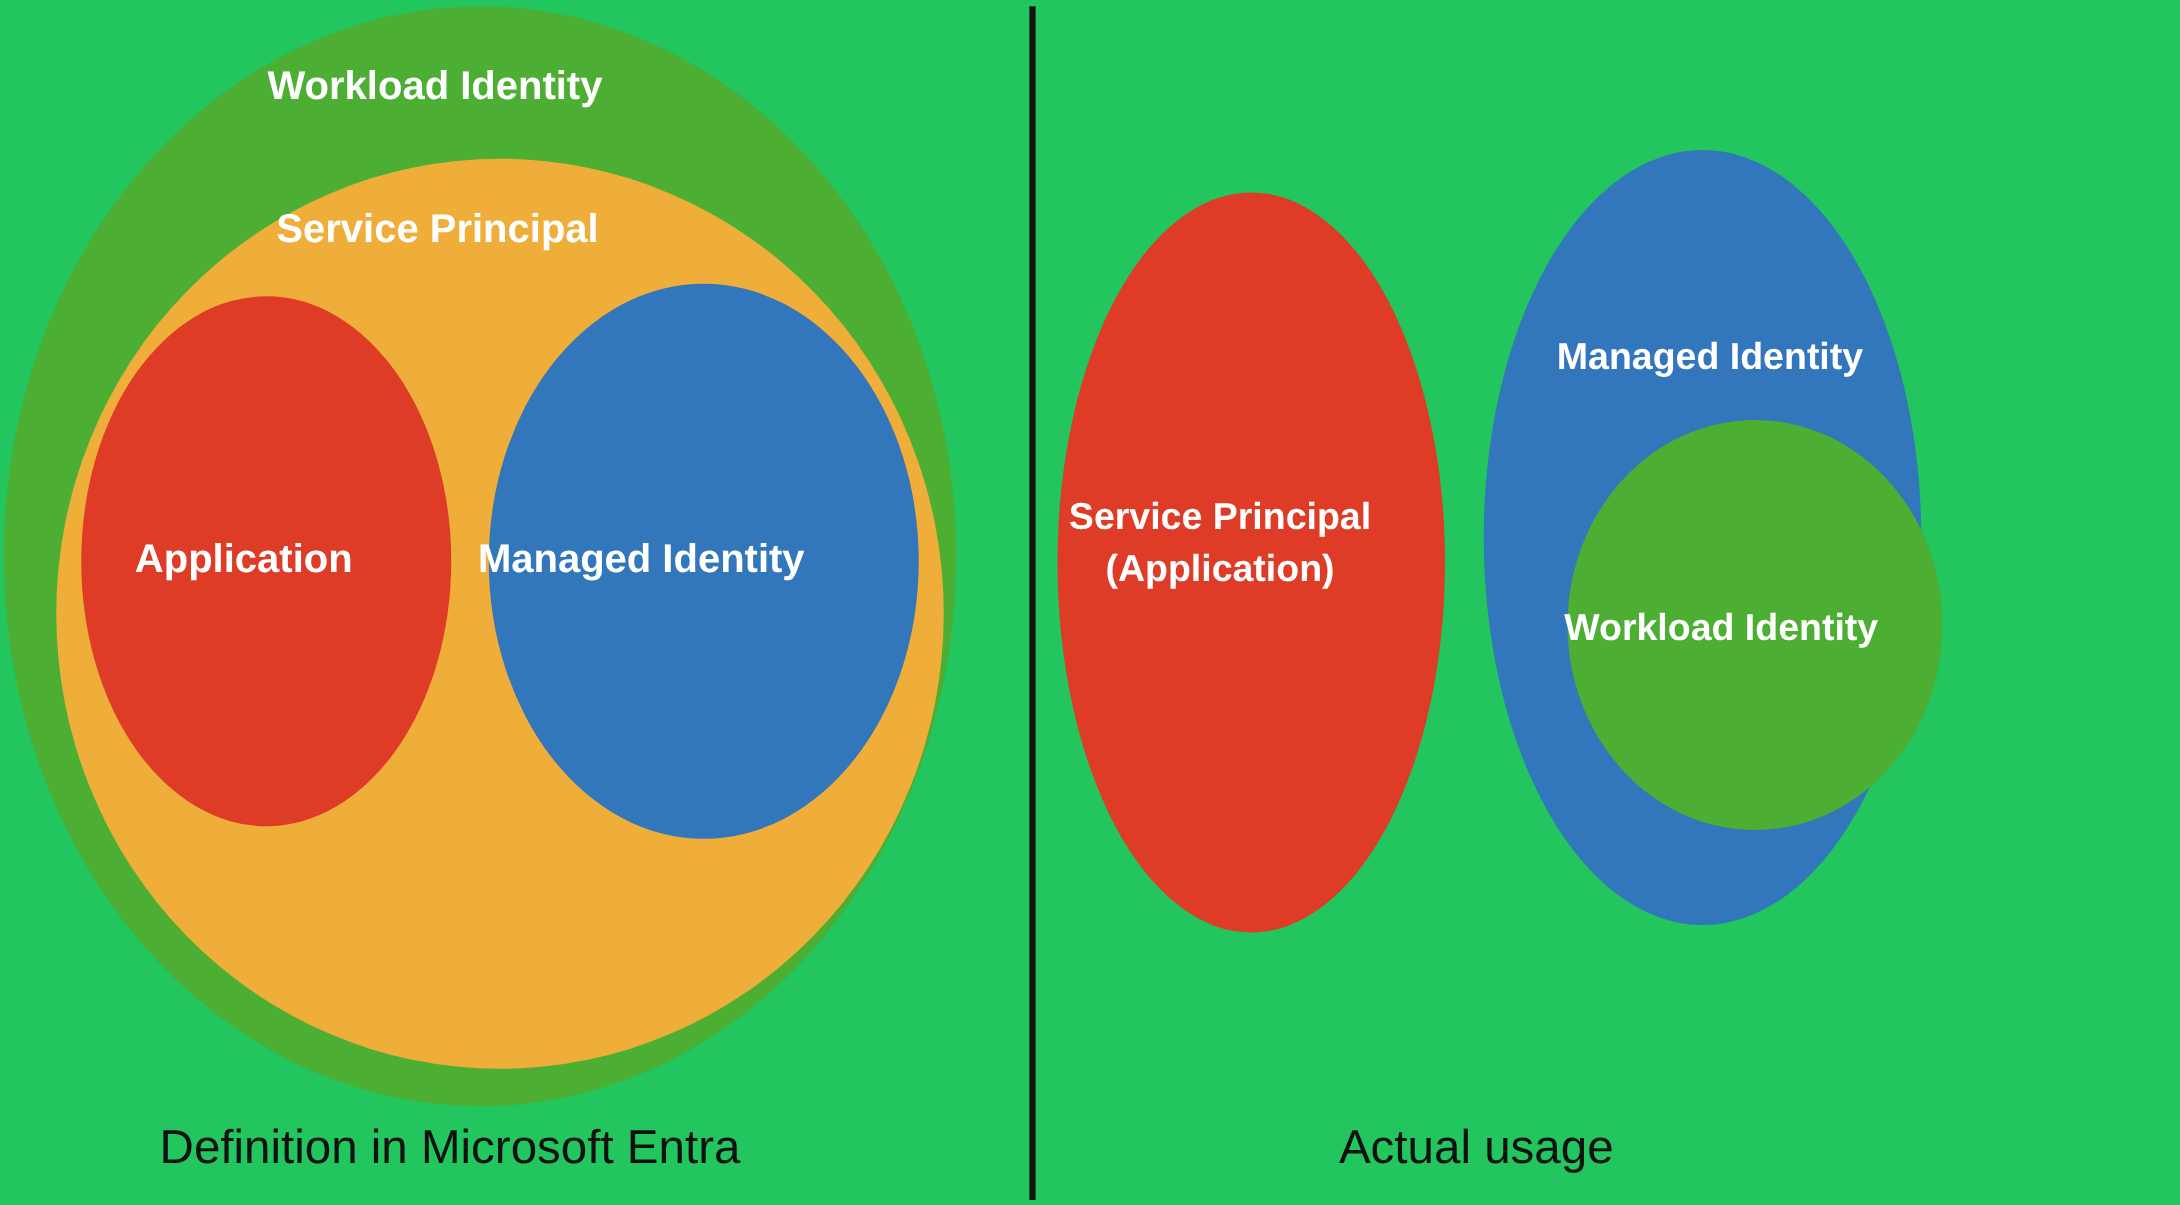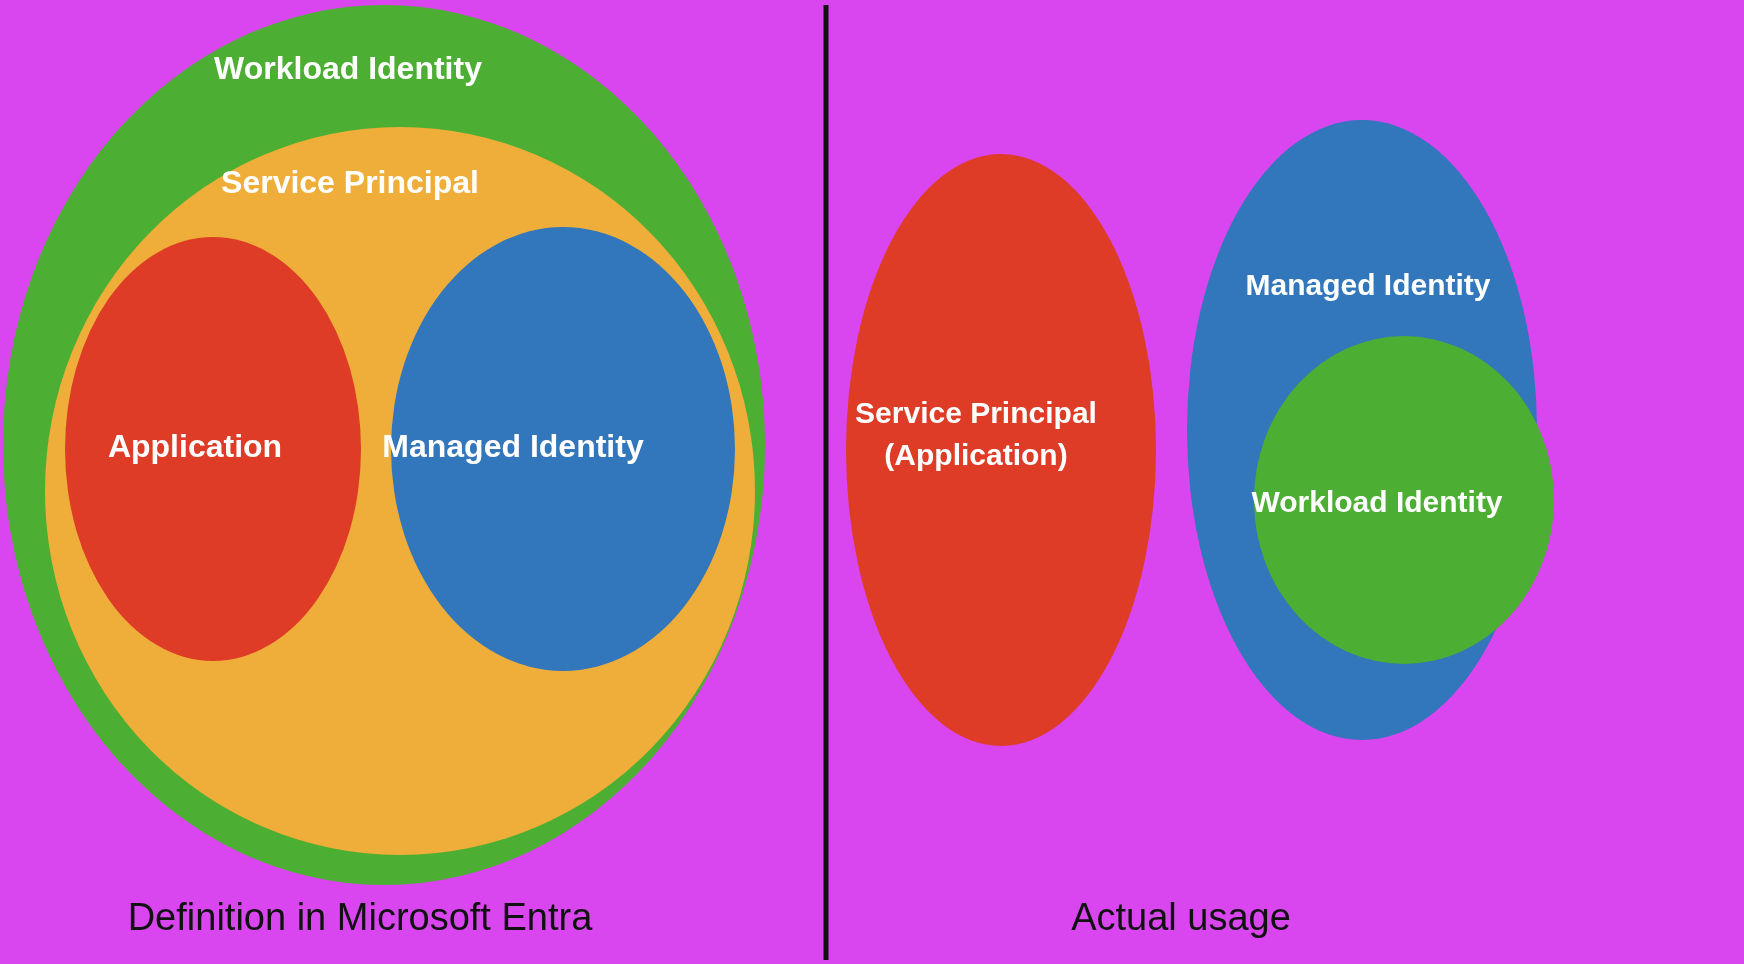--- a/index.html
+++ b/index.html
@@ -8,21 +8,21 @@
     padding: 0;
     background: #ffffff;
   }
   body {
     font-family: "Liberation Sans", sans-serif;
   }
   #canvas {
     position: relative;
     width: 1744px;
     height: 964px;
-    background: #d946ef;
+    background: #22c55e;
     overflow: hidden;
   }
   svg.diagram {
     position: absolute;
     top: 0;
     left: 0;
     width: 1744px;
     height: 964px;
     display: block;
   }

